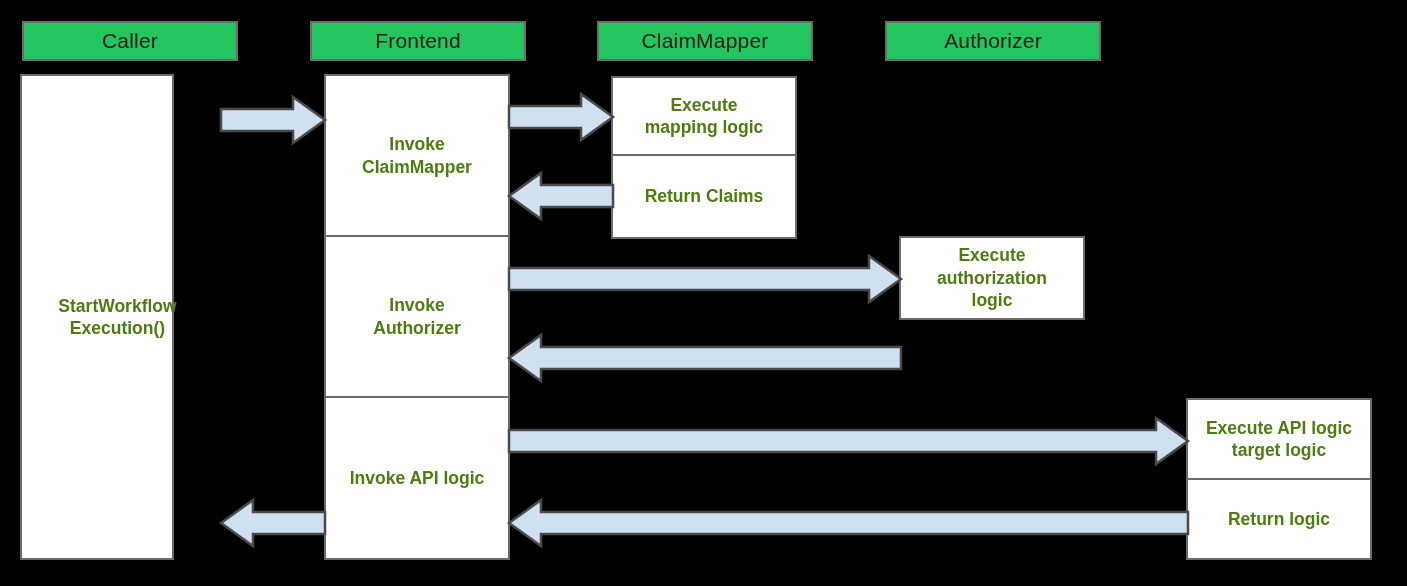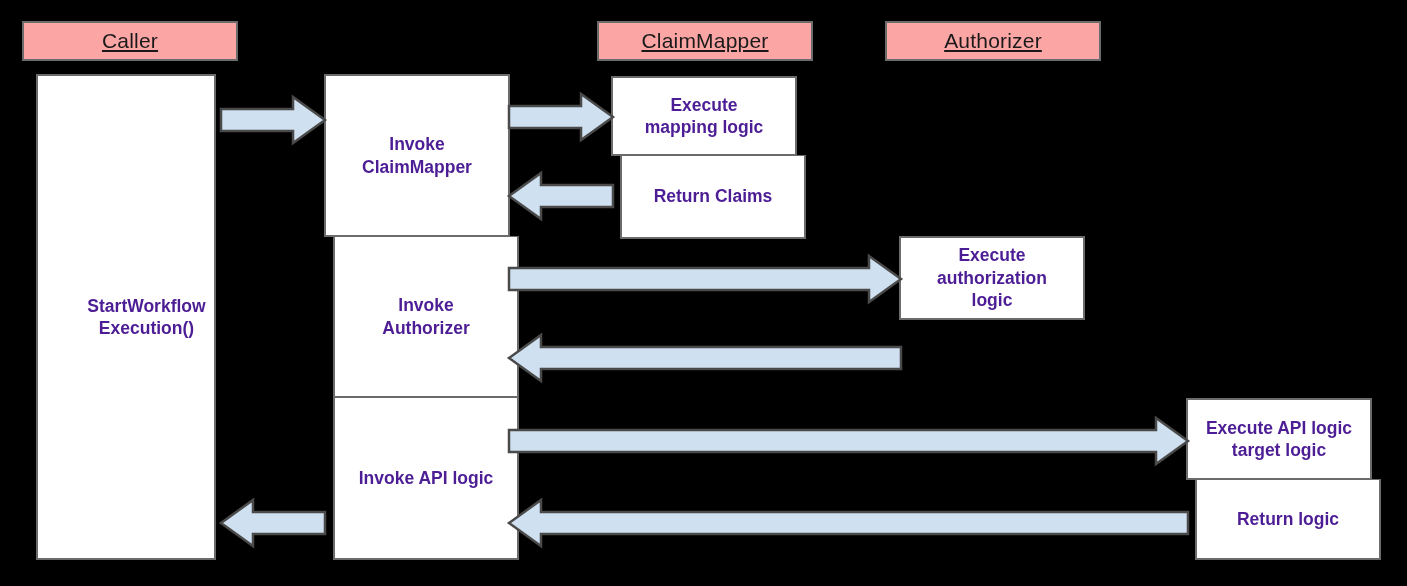--- a/index.html
+++ b/index.html
@@ -16,54 +16,52 @@
     width: 1407px;
     height: 586px;
     background: #000000;
     overflow: hidden;
   }
 
   
   .header-box {
     position: absolute;
     box-sizing: border-box;
-    background: #fca5a5;
+    background: #22c55e;
     border: 2px solid #6b6b6b;
     display: flex;
     align-items: center;
     justify-content: center;
     color: #1a1a1a;
     font-size: 21px;
     font-weight: 400;
     letter-spacing: 0.2px;
     font-family: "Liberation Sans", sans-serif;
-    text-decoration: underline;
   }
 
   
   .act-box {
     position: absolute;
     box-sizing: border-box;
     background: #ffffff;
     border: 2px solid #6b6b6b;
     display: flex;
     align-items: center;
     justify-content: center;
     text-align: center;
-    color: #4c1d95;
+    color: #4d7c0f;
     font-size: 17.5px;
     font-weight: bold;
     line-height: 1.28;
     padding: 2px 6px;
     font-family: "Liberation Sans", sans-serif;
     white-space: pre-line;
   }
   .act-box.tall-stack-mid {
     border-top-width: 1px;
-    margin-left: 9px;
   }
 
   
   .arrow {
     position: absolute;
     pointer-events: none;
   }
   .arrow svg {
     display: block;
     overflow: visible;
@@ -71,31 +69,34 @@
 </style>
 </head>
 <body>
 
 <div id="canvas">
 
   <div class="header-box" style="left:22px; top:21px; width:216px; height:40px;">
     <span>Caller</span>
   </div>
 
+  <div class="header-box" style="left:310px; top:21px; width:216px; height:40px;">
+    <span>Frontend</span>
+  </div>
 
   <div class="header-box" style="left:597px; top:21px; width:216px; height:40px;">
     <span>ClaimMapper</span>
   </div>
 
   <div class="header-box" style="left:885px; top:21px; width:216px; height:40px;">
     <span>Authorizer</span>
   </div>
 
 
-  <div class="act-box" style="left:36px; top:74px; width:180px; height:486px;padding-left:47px;">
+  <div class="act-box" style="left:20px; top:74px; width:154px; height:486px;padding-left:47px;">
     <span>StartWorkflow
 Execution()</span>
   </div>
 
   <div class="act-box" style="left:324px; top:74px; width:186px; height:163px;">
     <span>Invoke
 ClaimMapper</span>
   </div>
 
   <div class="act-box tall-stack-mid" style="left:324px; top:236px; width:186px; height:162px;">

